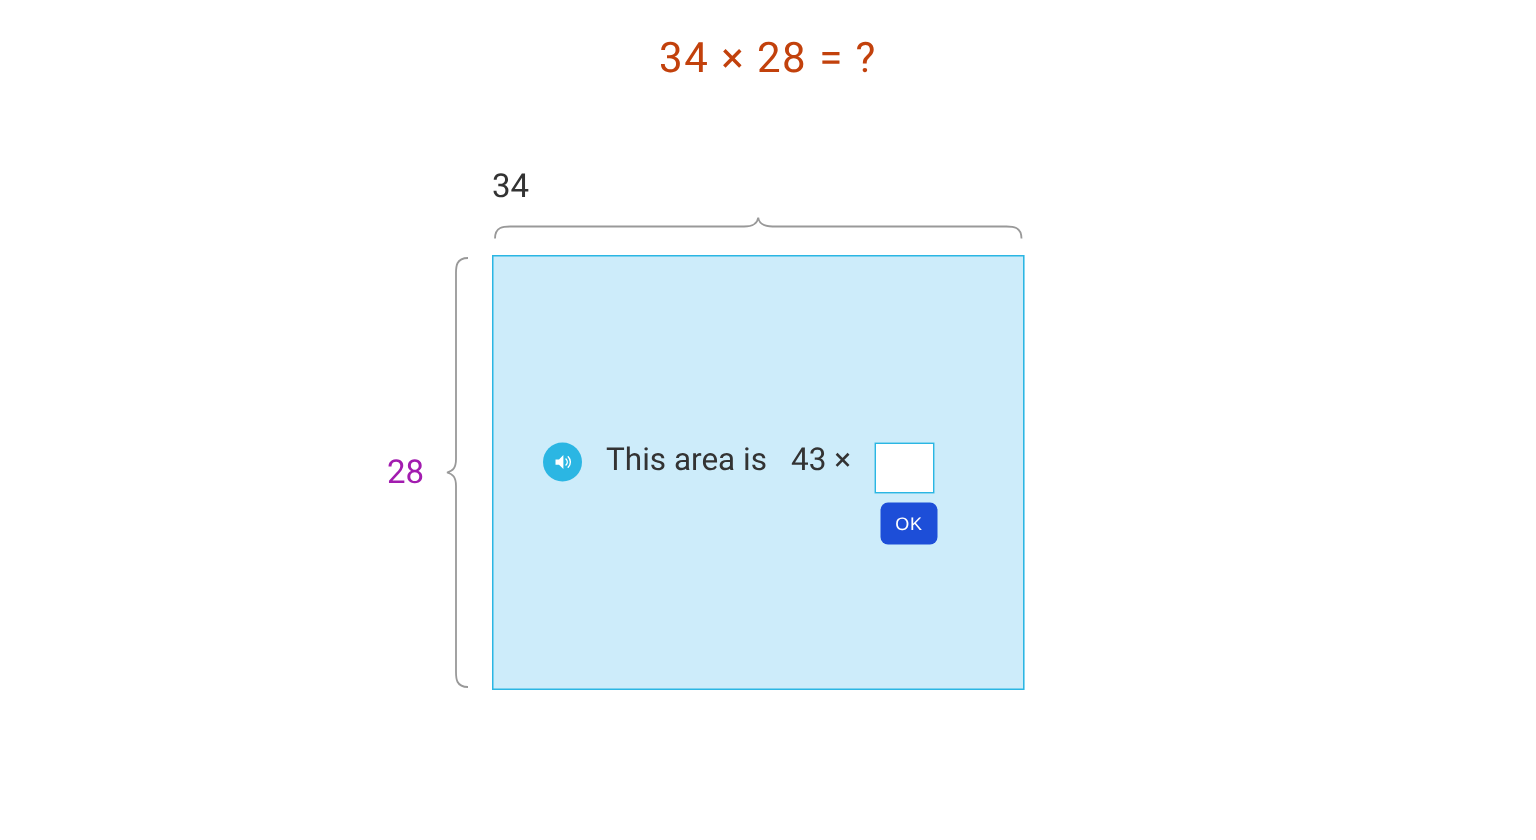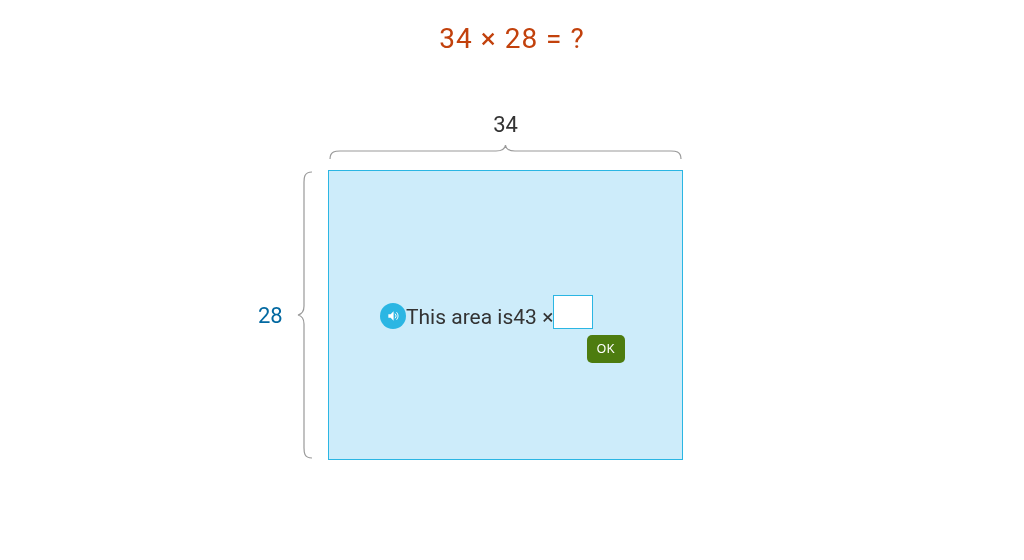--- a/index.html
+++ b/index.html
@@ -24,62 +24,62 @@
     .diagram {
       position: absolute;
       top: 170px;
       left: 328px;
     }
     .top-label {
       position: absolute;
       top: -58px;
       left: 0;
       width: 355px;
-      text-align: center;
+      text-align: left;
       font-size: 22px;
       color: #333;
     }
     .top-brace {
       position: absolute;
       top: -27px;
       left: 0;
       width: 355px;
       height: 18px;
     }
     .left-label {
       position: absolute;
       top: 0;
       left: -70px;
       height: 290px;
       display: flex;
       align-items: center;
       font-size: 22px;
-      color: #0369a1;
+      color: #a21caf;
     }
     .left-brace {
       position: absolute;
       top: 0;
       left: -32px;
       width: 18px;
       height: 290px;
     }
     .area-rect {
       width: 355px;
       height: 290px;
       background: #cdecfa;
       border: 1px solid #2bb6e3;
       position: relative;
     }
     .prompt-row {
       position: absolute;
       top: 124px;
-      left: 51px;
+      left: 33px;
       display: flex;
-      align-items: flex-end;
-      gap: 0;
+      align-items: flex-start;
+      gap: 16px;
     }
     .speaker-icon {
       width: 26px;
       height: 26px;
       border-radius: 50%;
       background: #2bb6e3;
       display: flex;
       align-items: center;
       justify-content: center;
       flex-shrink: 0;
@@ -99,21 +99,21 @@
       outline: none;
       font-family: inherit;
       color: #333;
     }
     .ok-button {
       position: absolute;
       top: 164px;
       left: 258px;
       width: 38px;
       height: 28px;
-      background: #4d7c0f;
+      background: #1d4ed8;
       color: #fff;
       border: none;
       border-radius: 5px;
       font-size: 12px;
       font-weight: 500;
       cursor: pointer;
       letter-spacing: 0.5px;
     }
   </style>
 </head>

